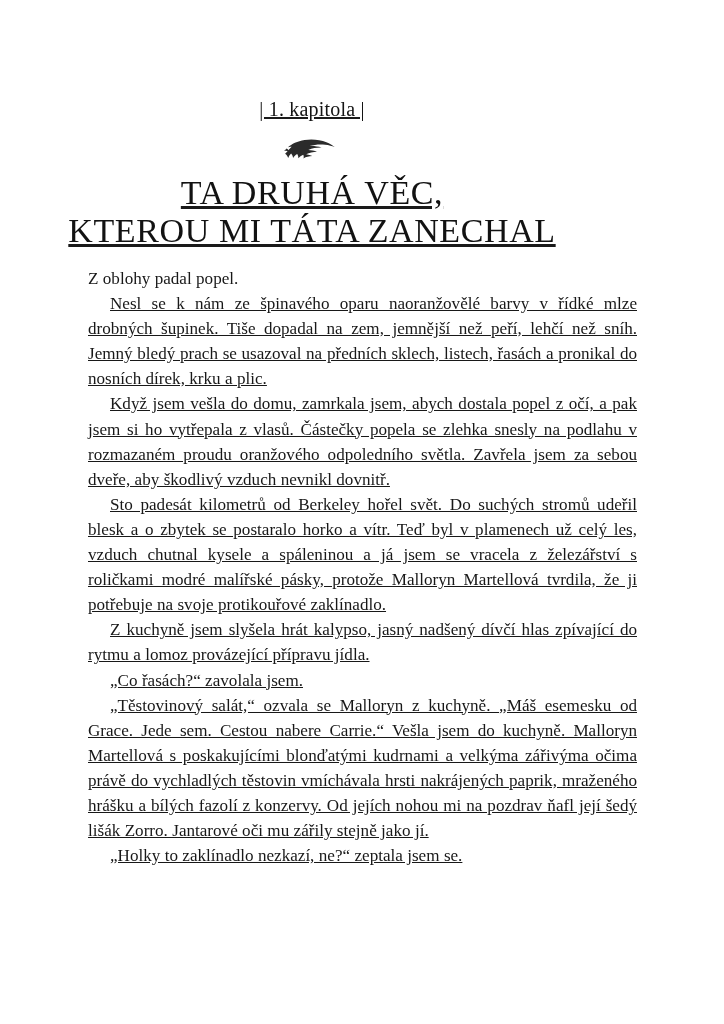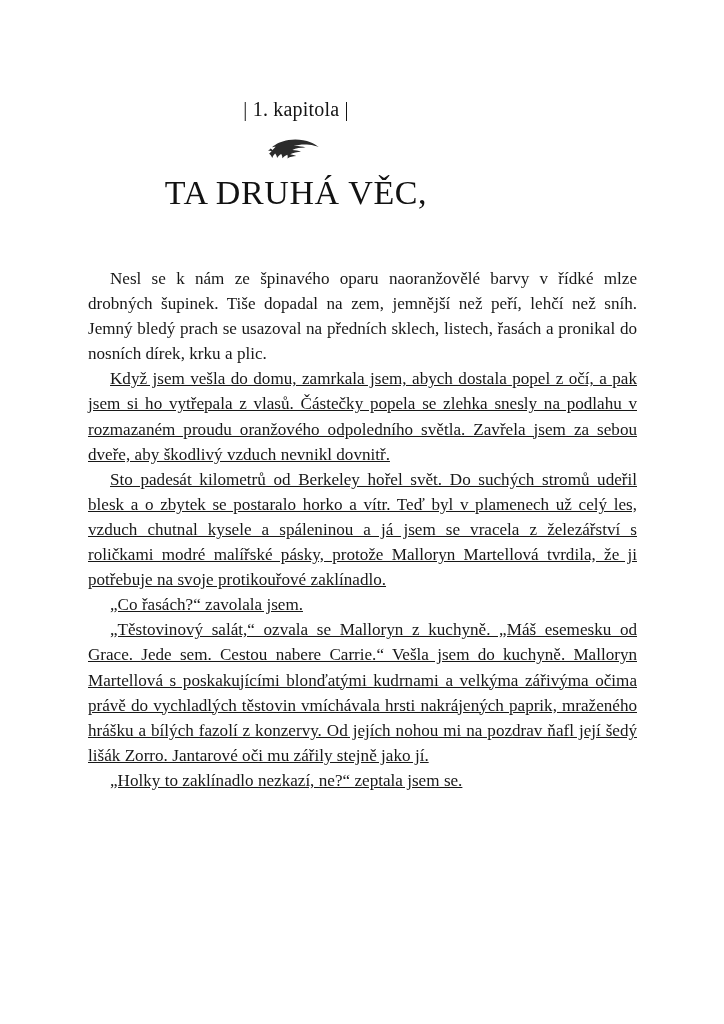--- a/index.html
+++ b/index.html
@@ -21,24 +21,25 @@
     position: relative;
     width: 724px;
     height: 1024px;
     background: #ffffff;
     box-sizing: border-box;
   }
 
   
   .chapter-head {
     position: absolute;
-    left: 0;
+    left: 16px;
     top: 96px;
     width: 592px;
     text-align: center;
+    text-decoration: underline;
   }
 
   .chapter-label {
     font-family: "Liberation Serif", "DejaVu Serif", serif;
     font-size: 20px;
     line-height: 26px;
     color: #141414;
     letter-spacing: 0.2px;
     white-space: pre;
   }
@@ -112,25 +113,28 @@
       <svg width="56" height="24" viewBox="0 0 56 24" aria-hidden="true">
         <g fill="#2b2b2b">
           <path d="M4 11.2c3.6-3.4 9.4-6.2 16.6-7.3 7.8-1.2 15.6-.2 21.8 2.3 3.4 1.4 6.2 3.1 8.2 4.9-2.6-1.1-5.8-1.9-9.4-2.3-5.4-.6-10.9-.1-15.6 1.3 4.2-.2 8.4.3 12 1.5-4.6-.1-9.3.7-13.3 2.3 3.2.1 6.2.7 8.7 1.8-3.9.1-7.7 1-10.8 2.6 2.3.3 4.4.9 6.1 1.8-3.2.1-6.3.9-8.8 2.3.4-1.3.3-2.6-.3-3.7-1.9.9-3.6 2.1-4.9 3.6.1-1.6-.3-3.1-1.1-4.3-1.7 1-3.1 2.4-4.1 4-.2-1.7-.9-3.2-2-4.4-1.3 1.2-2.3 2.7-2.9 4.3-.6-1.7-1.7-3.1-3.1-4.1 1.3-1.5 2.6-3 3.9-4.4.9-1 1.9-2 2.9-2.9.1 0 .1-.1.1-.1z"></path>
           <path d="M2.6 12.4c1.6 1 2.8 2.4 3.5 4-.9-.6-1.9-1-2.9-1.3-1.1-.3-2.2-.5-3.2-.4 1-.7 1.9-1.5 2.6-2.3z"></path>
         </g>
       </svg>
     </span>
 
     <h1 class="chapter-title">
       <span class="tline">TA DRUHÁ VĚC,</span>
+      <span class="tline">KTEROU MI TÁTA ZANECHAL</span>
     </h1>
   </div>
 
   <div class="body-text">
+    <p class="para no-indent">Z oblohy padal popel.</p>
     <p class="para">Nesl se k nám ze špinavého oparu naoranžovělé barvy v řídké mlze drobných šupinek. Tiše dopadal na zem, jemnější než peří, lehčí než sníh. Jemný bledý prach se usazoval na předních sklech, listech, řasách a pronikal do nosních dírek, krku a plic.</p>
     <p class="para">Když jsem vešla do domu, zamrkala jsem, abych dostala popel z očí, a pak jsem si ho vytřepala z vlasů. Částečky popela se zlehka snesly na podlahu v rozmazaném proudu oranžového odpoledního světla. Zavřela jsem za sebou dveře, aby škodlivý vzduch nevnikl dovnitř.</p>
     <p class="para">Sto padesát kilometrů od Berkeley hořel svět. Do suchých stromů udeřil blesk a o zbytek se postaralo horko a vítr. Teď byl v plamenech už celý les, vzduch chutnal kysele a spáleninou a já jsem se vracela z železářství s roličkami modré malířské pásky, protože Malloryn Martellová tvrdila, že ji potřebuje na svoje protikouřové zaklínadlo.</p>
+    <p class="para">Z kuchyně jsem slyšela hrát kalypso, jasný nadšený dívčí hlas zpívající do rytmu a lomoz provázející přípravu jídla.</p>
     <p class="para">„Co řasách?“ zavolala jsem.</p>
     <p class="para">„Těstovinový salát,“ ozvala se Malloryn z kuchyně. „Máš esemesku od Grace. Jede sem. Cestou nabere Carrie.“ Vešla jsem do kuchyně. Malloryn Martellová s poskakujícími blonďatými kudrnami a velkýma zářivýma očima právě do vychladlých těstovin vmíchávala hrsti nakrájených paprik, mraženého hrášku a bílých fazolí z konzervy. Od jejích nohou mi na pozdrav ňafl její šedý lišák Zorro. Jantarové oči mu zářily stejně jako jí.</p>
     <p class="para">„Holky to zaklínadlo nezkazí, ne?“ zeptala jsem se.</p>
   </div>
 
 </div>
 
 </body></html>

